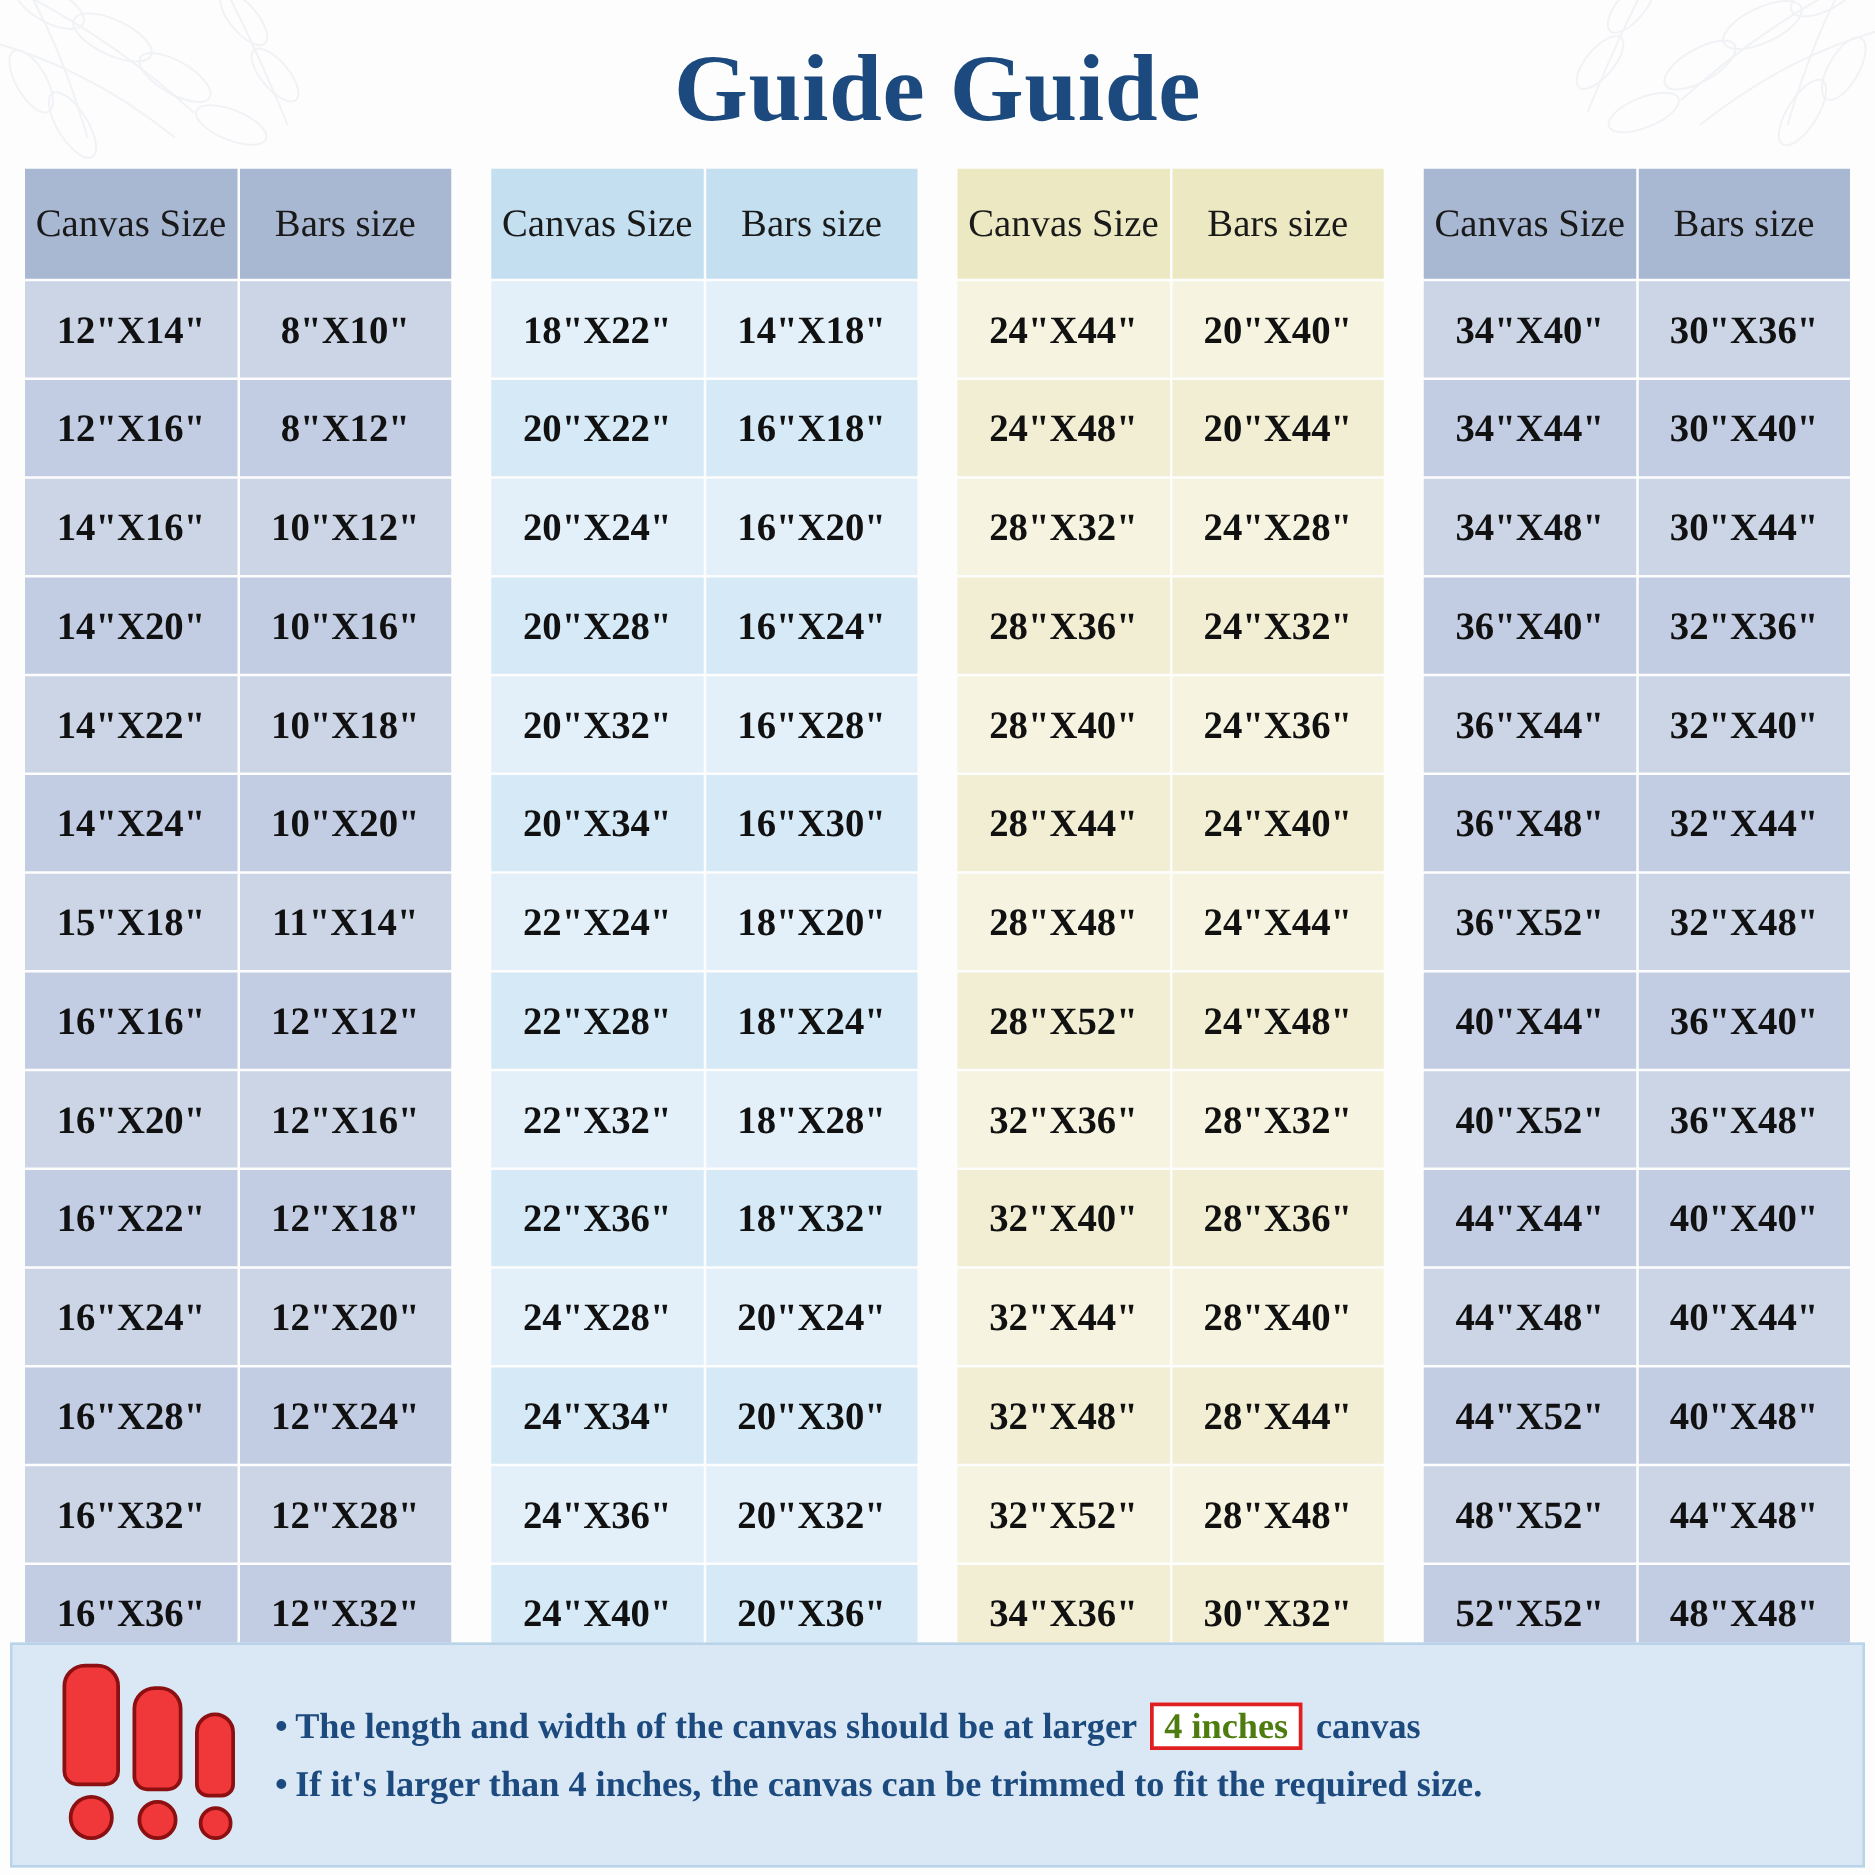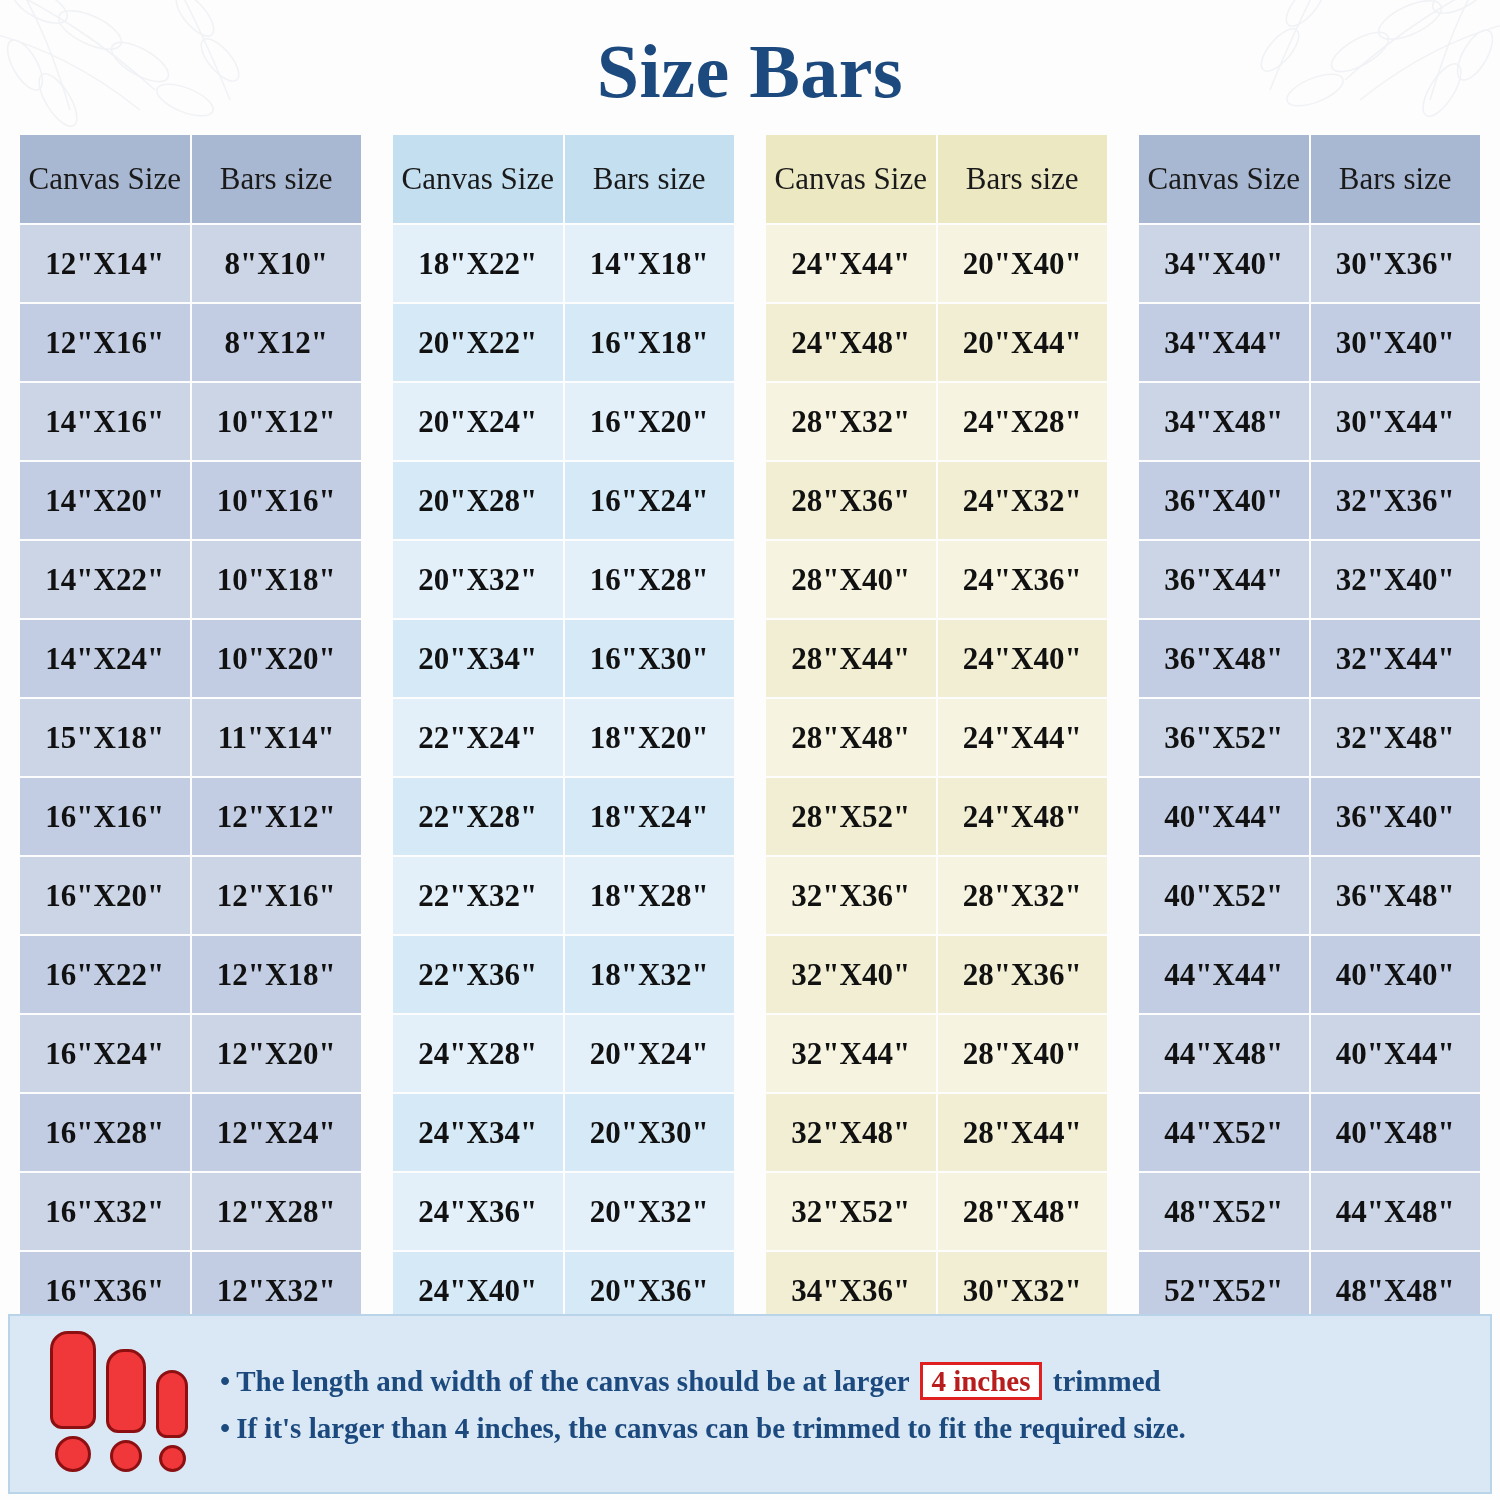--- a/index.html
+++ b/index.html
@@ -138,21 +138,21 @@
     font-size: 29px;
     font-weight: bold;
     line-height: 1.26;
     font-family: "Liberation Serif", serif;
   }
   .note-line + .note-line { margin-top: 10px; }
   .bullet { margin-right: 6px; }
   .highlight {
     background: #ffffff;
     border: 3px solid #e02020;
-    color: #b91c1c;
+    color: #4d7c0f;
     padding: 0 8px;
     margin: 0 4px;
     display: inline-block;
     line-height: 1.12;
   }
 </style>
 </head>
 <body>
 
 <svg class="leaf-decor tl" width="340" height="230" viewBox="0 0 340 230">
@@ -178,21 +178,21 @@
     <ellipse cx="160" cy="92" rx="32" ry="13" transform="rotate(30 160 92)"></ellipse>
     <ellipse cx="45" cy="95" rx="28" ry="12" transform="rotate(60 45 95)"></ellipse>
     <ellipse cx="78" cy="130" rx="30" ry="12" transform="rotate(58 78 130)"></ellipse>
     <ellipse cx="205" cy="130" rx="30" ry="12" transform="rotate(22 205 130)"></ellipse>
     <path d="M190 0 C210 40 230 80 250 130"></path>
     <ellipse cx="215" cy="45" rx="26" ry="11" transform="rotate(50 215 45)"></ellipse>
     <ellipse cx="240" cy="90" rx="26" ry="11" transform="rotate(50 240 90)"></ellipse>
   </g>
 </svg>
 
-<h1 class="page-title">Size Bars</h1>
+<h1 class="page-title">Guide Guide</h1>
 
 <div class="tables-wrap">
   <table class="size-table grp-bluegrey">
     <thead>
       <tr>
         <th>Canvas Size</th>
         <th>Bars size</th>
       </tr>
     </thead>
     <tbody>
@@ -469,19 +469,19 @@
     </div>
     <div class="excl small">
       <div class="stem"></div>
         <div class="dot"></div>
     </div>
   </div>
   <div class="notes">
     <div class="note-line">
       <span class="bullet">•</span><span>The length and width of the canvas should be at larger</span>
       <span class="highlight">4 inches</span>
-      <span>trimmed</span>
+      <span>canvas</span>
     </div>
     <div class="note-line">
       <span class="bullet">•</span><span>If it's larger than 4 inches, the canvas can be trimmed to fit the required size.</span>
     </div>
   </div>
 </div>
 
 </body></html>

